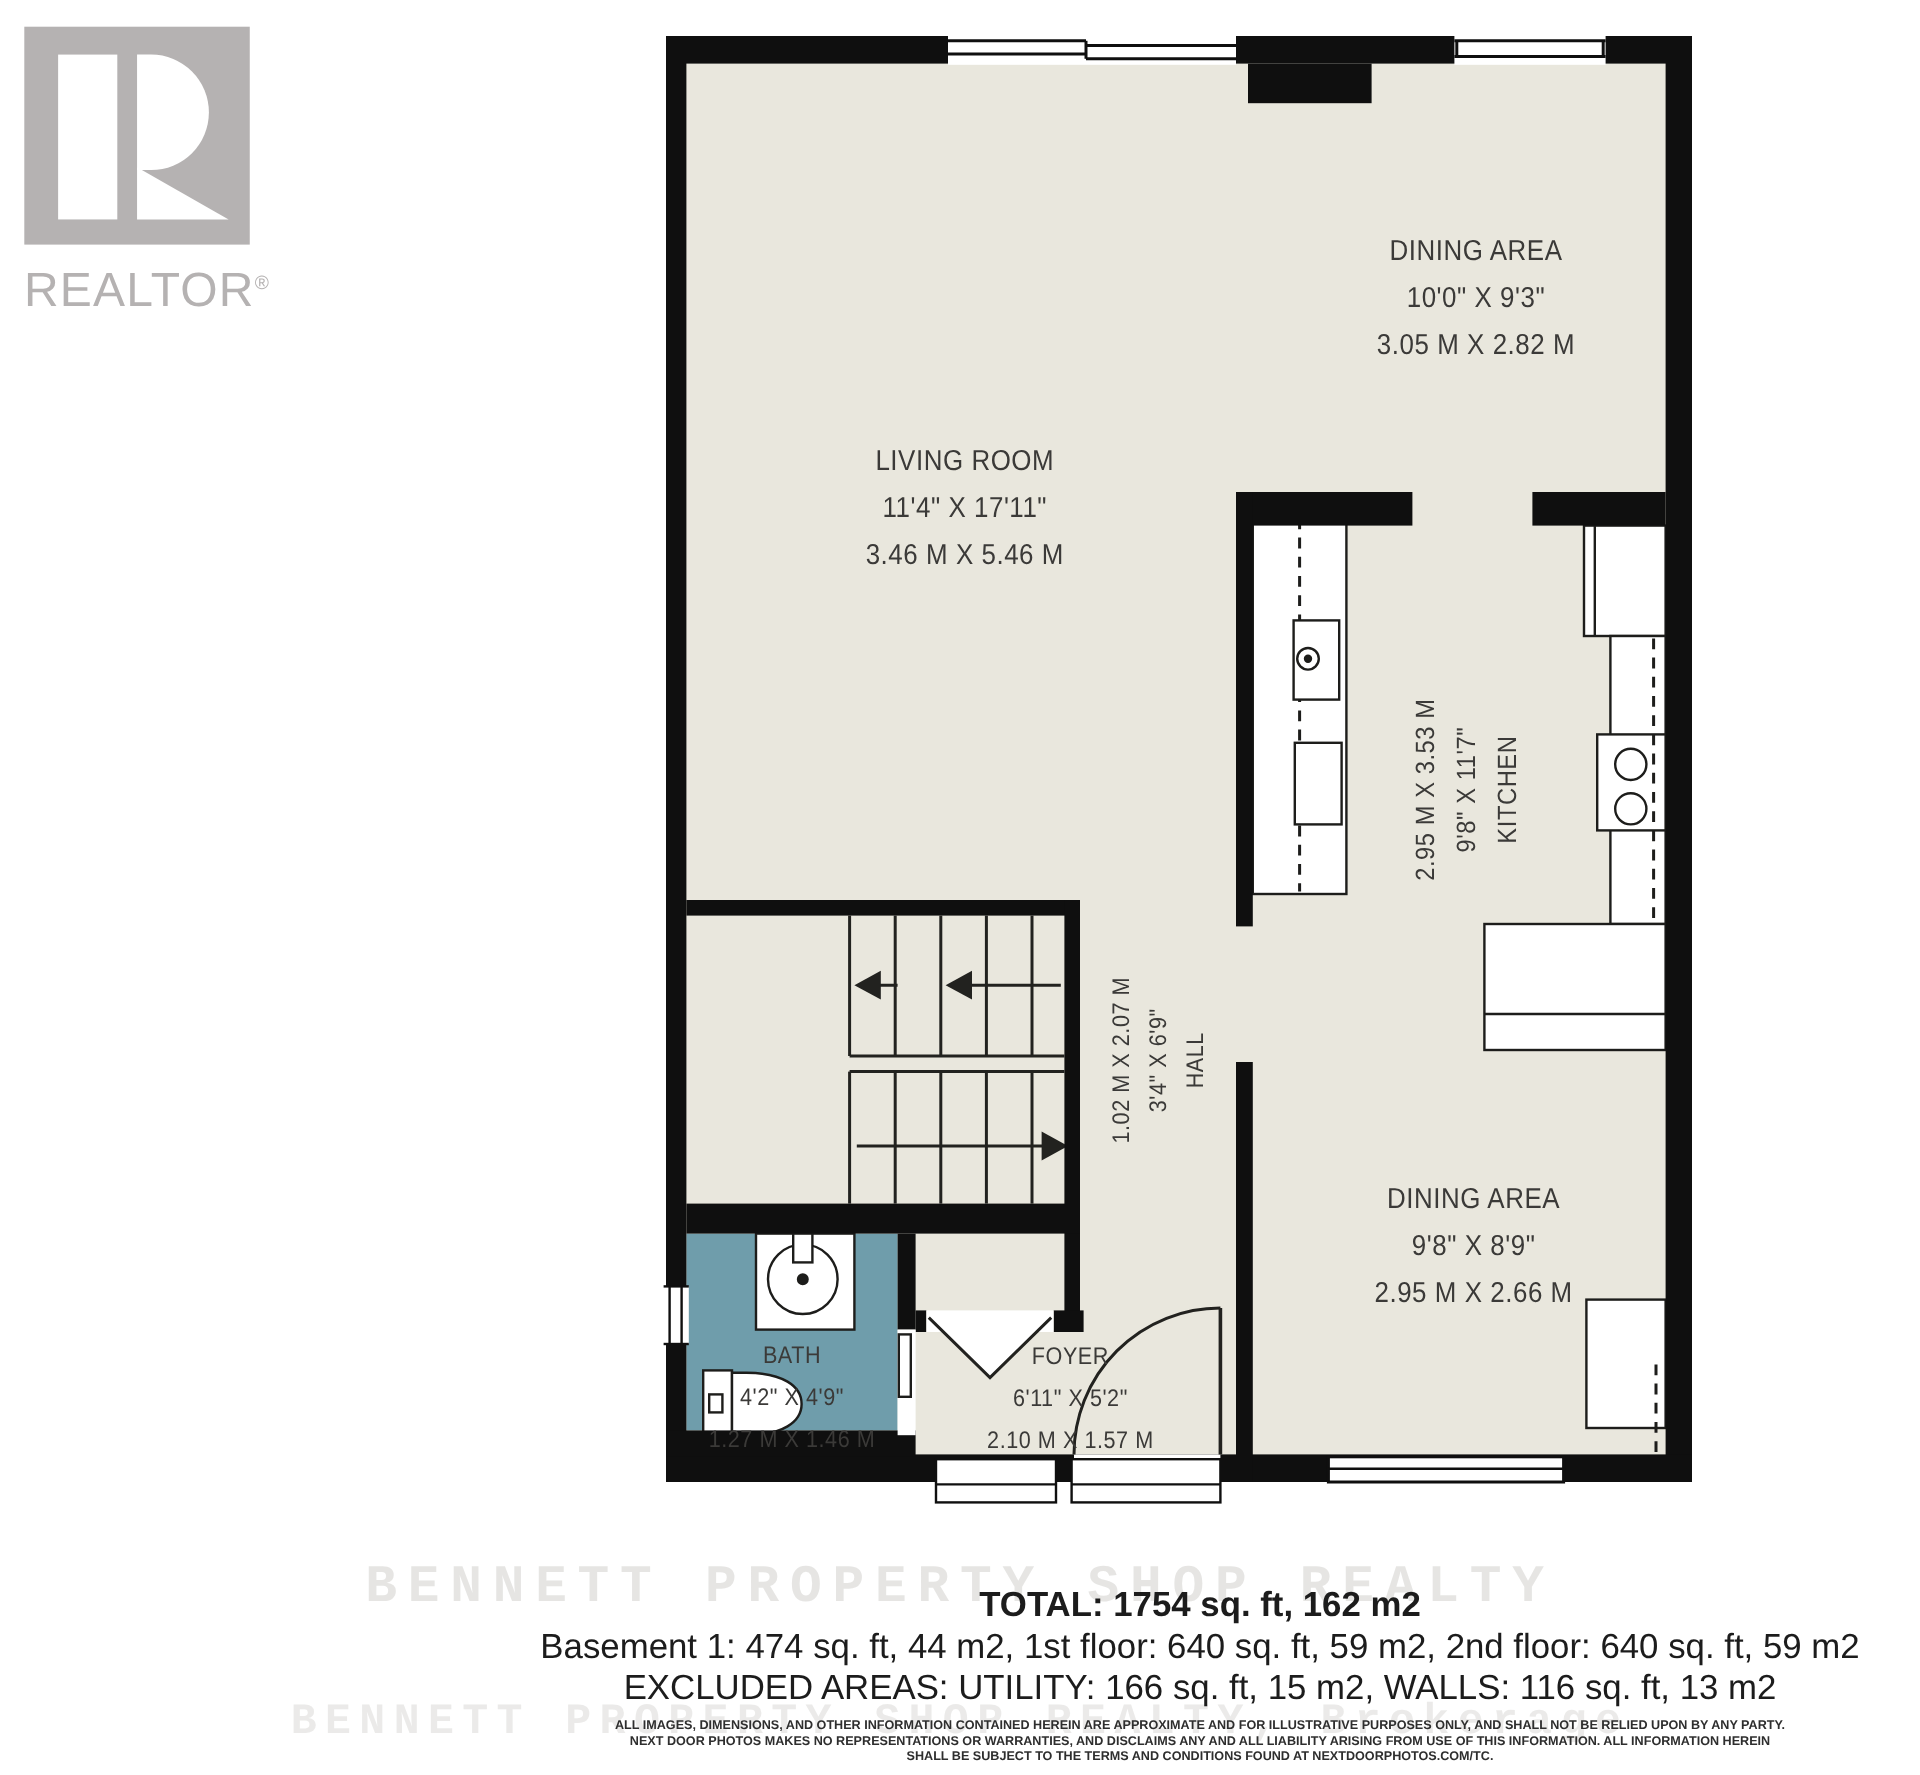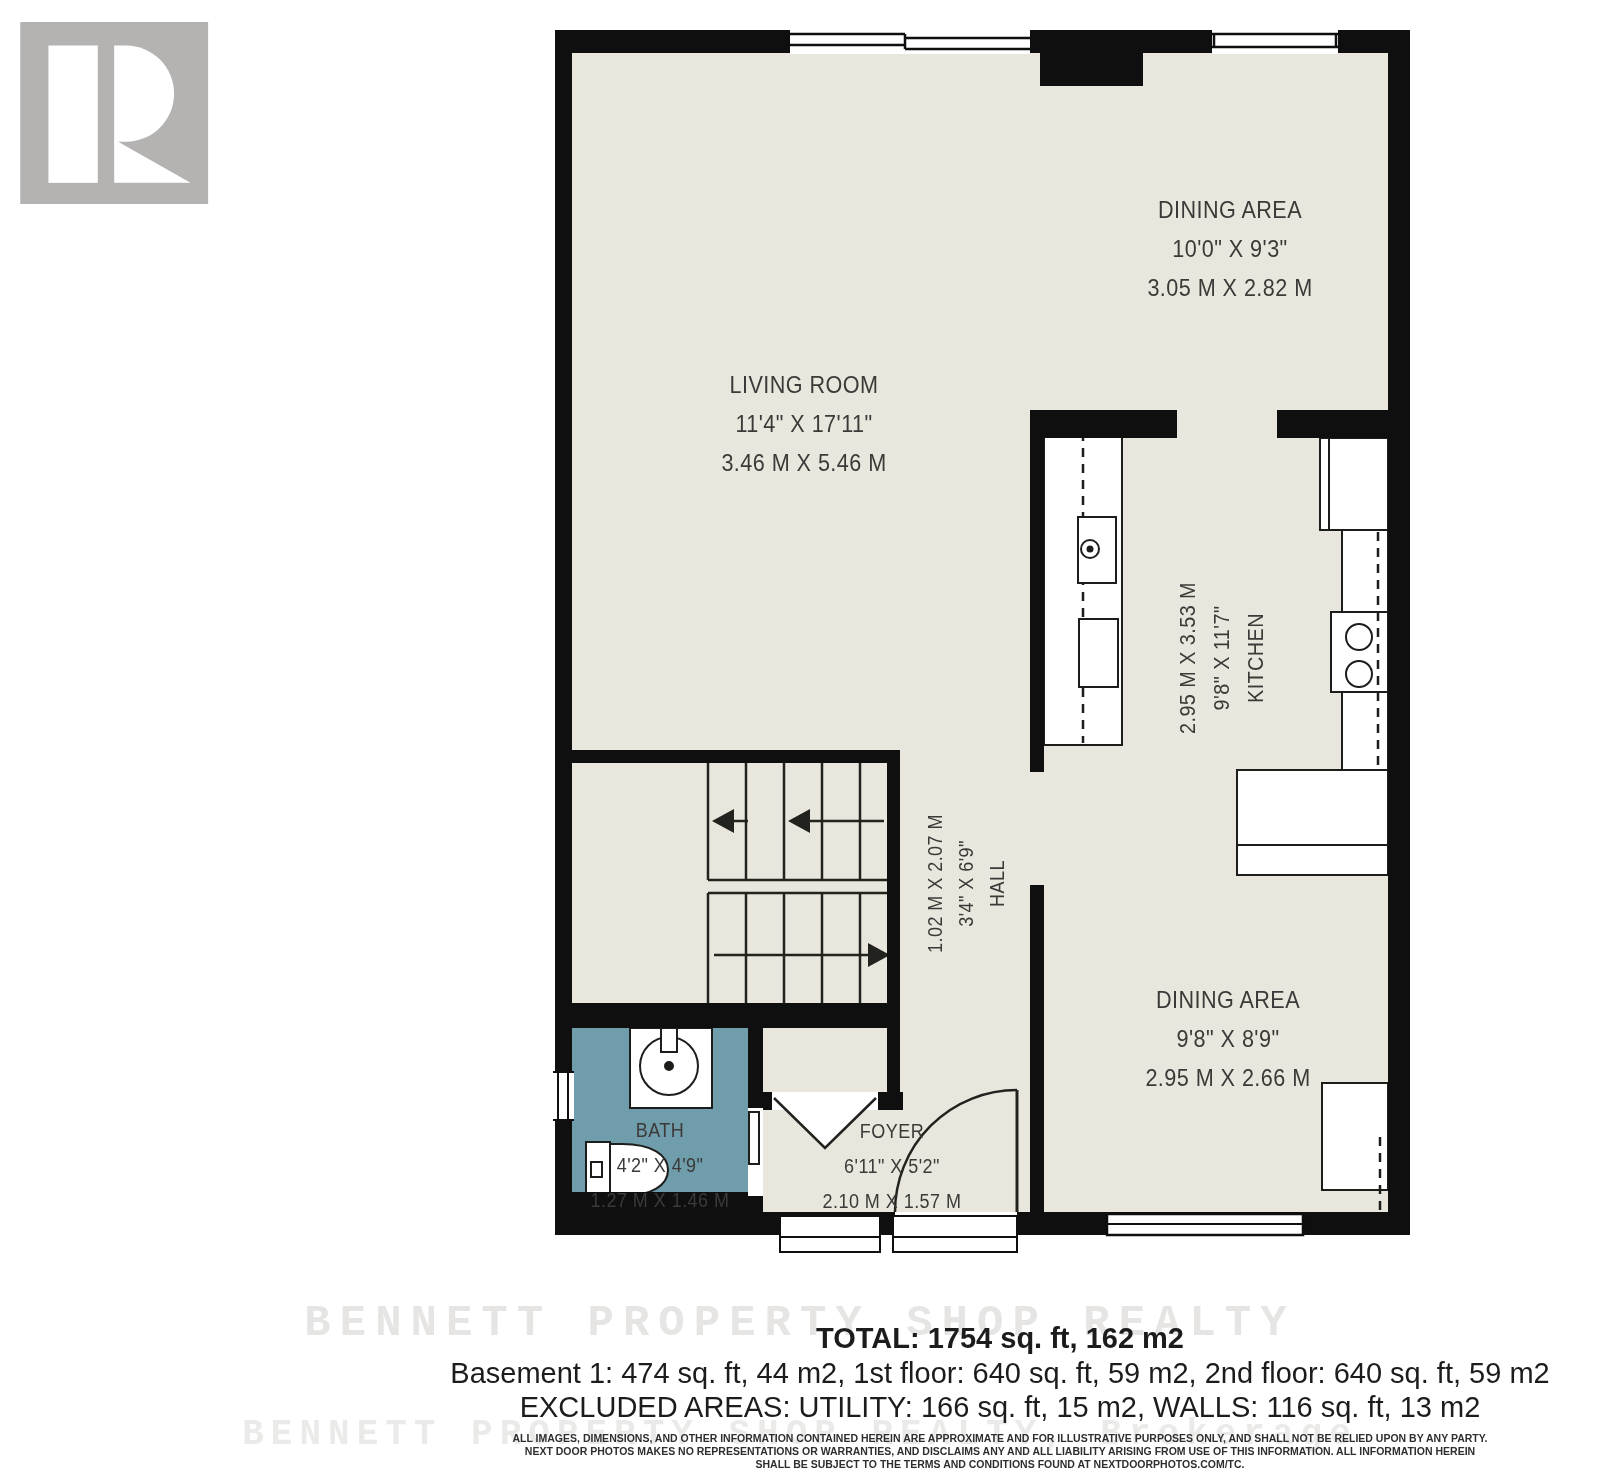--- a/index.html
+++ b/index.html
@@ -155,20 +155,21 @@
   </g>
 </svg>
 
 <div id="logo">
   <svg width="206" height="182" viewBox="0 0 175 155">
     <rect x="0" y="0" width="160" height="155" fill="#b5b2b2"></rect>
     <rect x="24" y="20" width="42" height="117" fill="#ffffff"></rect>
     <path d="M80,20 h10 a41,41 0 0 1 0,82 h-10 z" fill="#ffffff"></path>
     <polygon points="80,100 145,137 80,137" fill="#ffffff"></polygon>
   </svg>
+  <div id="logo-word"><span>REALTOR</span><sup>®</sup></div>
 </div>
 
 <div class="rlabel lab-lg" style="left:1070px;top:190px;width:320px;">
   <div>DINING AREA</div>
   <div>10'0" X 9'3"</div>
   <div>3.05 M X 2.82 M</div>
 </div>
 
 <div class="rlabel lab-lg" style="left:644px;top:365px;width:320px;">
   <div>LIVING ROOM</div>

